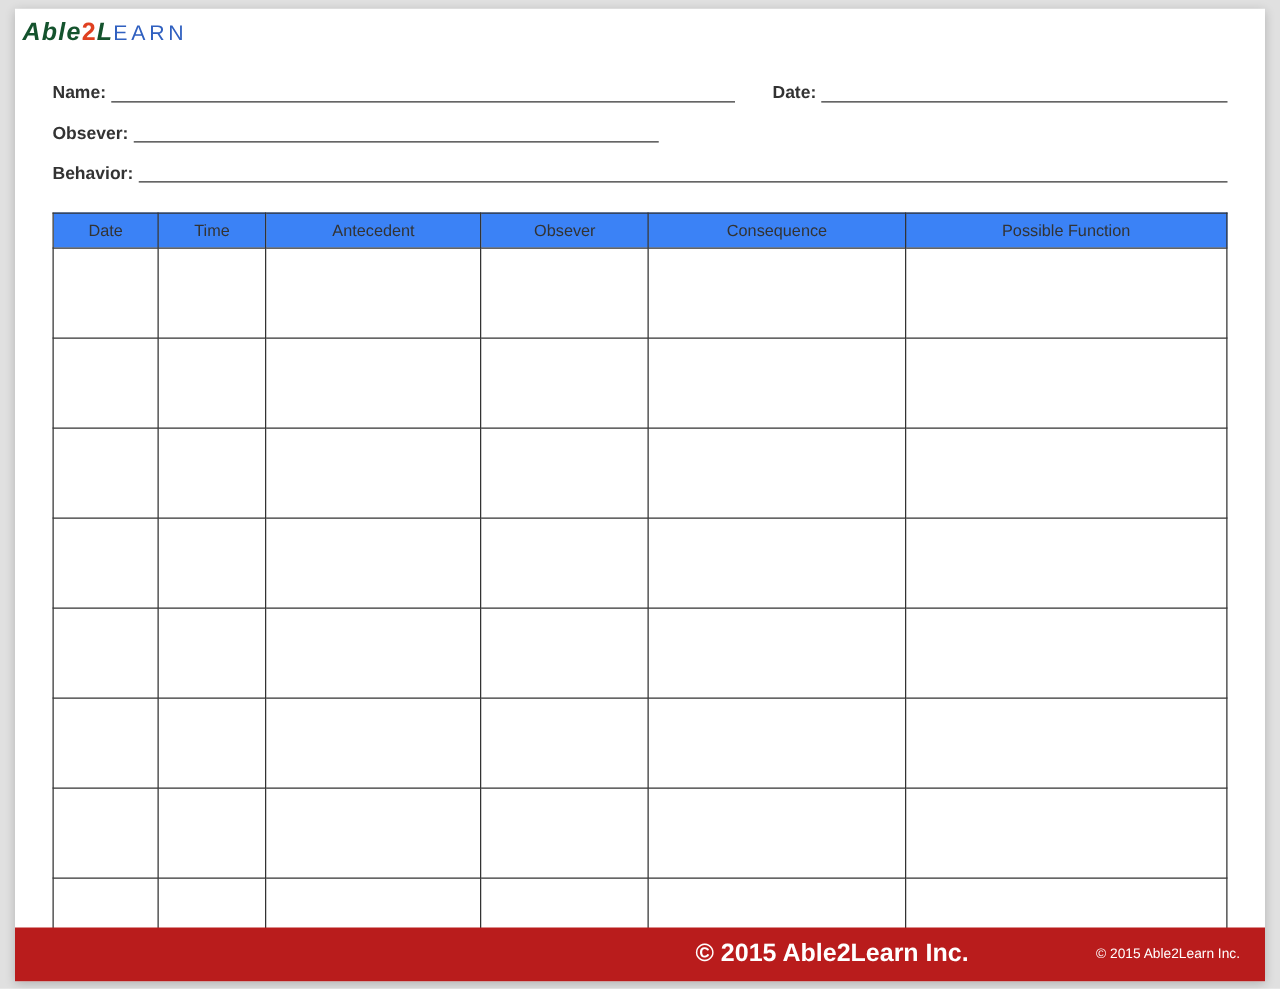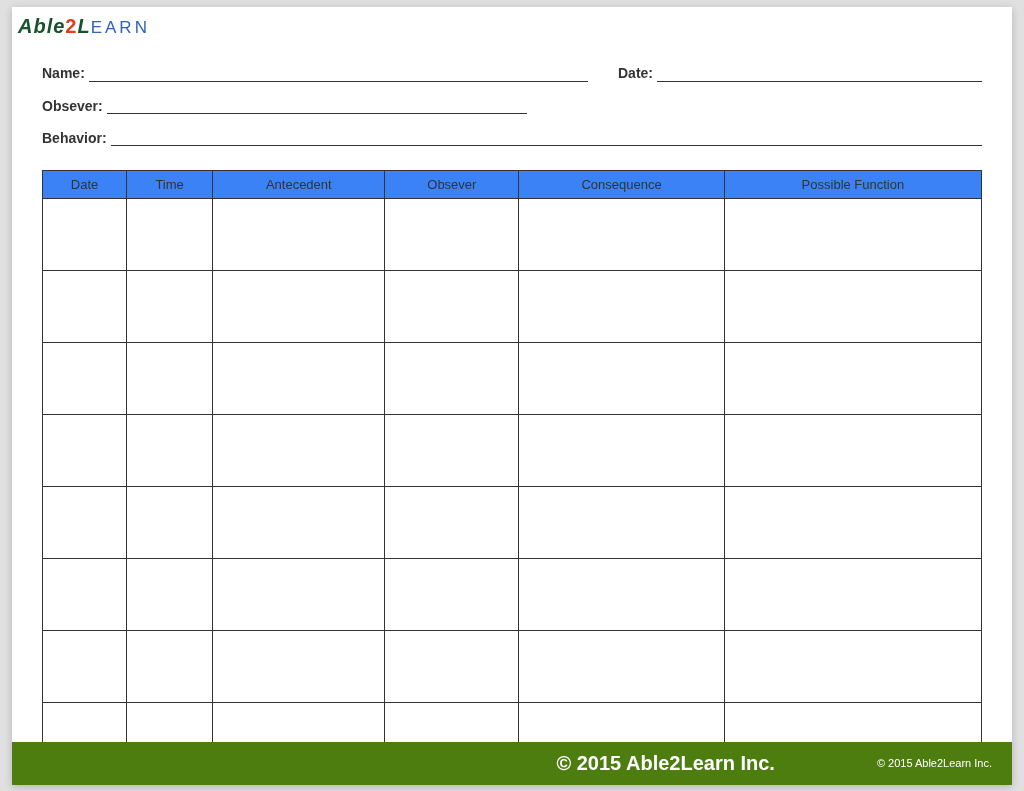--- a/index.html
+++ b/index.html
@@ -133,21 +133,21 @@
       border: 1.5px solid #333;
       height: 72px;
       padding: 4px;
     }
 
     .footer {
       position: absolute;
       bottom: 0;
       left: 0;
       right: 0;
-      background: #4d7c0f;
+      background: #b91c1c;
       color: #fff;
       display: flex;
       justify-content: space-between;
       align-items: center;
       padding: 10px 20px;
     }
 
     .footer-center {
       font-size: 20px;
       font-weight: bold;

